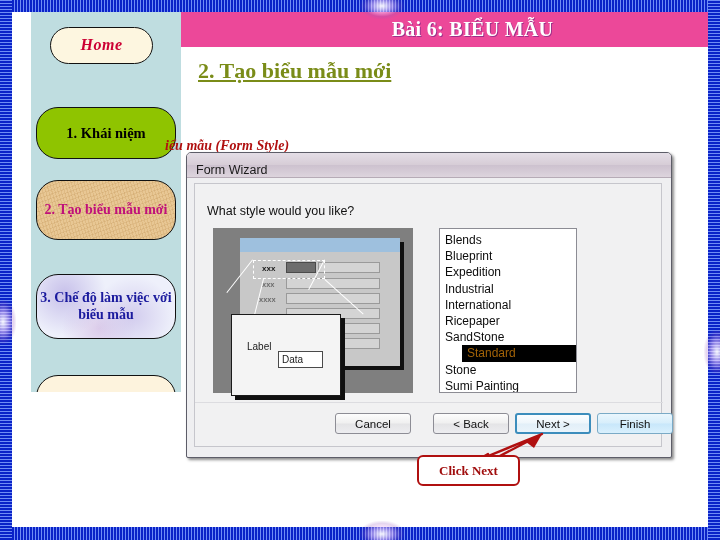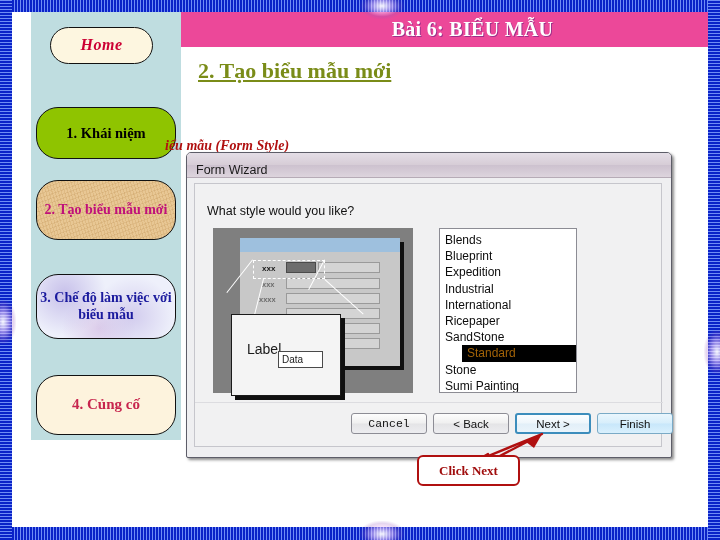--- a/index.html
+++ b/index.html
@@ -20,21 +20,21 @@
   #band-left{left:0;top:0;width:12px;height:540px;}
   #band-right{right:0;top:0;width:12px;height:540px;}
   .sparkle{position:absolute;width:44px;height:26px;z-index:41;
       background:radial-gradient(ellipse at center,rgba(255,255,255,.95) 0%,rgba(255,214,255,.55) 32%,rgba(150,90,190,.25) 58%,rgba(0,0,0,0) 75%);}
   #sp-top{left:360px;top:-7px;}
   #sp-bottom{left:360px;bottom:-7px;}
   #sp-left{left:-10px;top:300px;width:26px;height:44px;}
   #sp-right{right:-10px;top:330px;width:26px;height:44px;}
 
   
-  #sidebar{position:absolute;left:31px;top:12px;width:150px;height:428px;
+  #sidebar{position:absolute;left:31px;top:12px;width:150px;height:380px;
       background:#bfdde0;z-index:5;overflow:hidden;}
   #sidebar-gutter{position:absolute;left:12px;top:12px;width:19px;height:515px;background:#ffffff;z-index:5;}
 
   .navbtn{position:absolute;left:5px;width:140px;border:1px solid #111;
       border-radius:22px;text-align:center;box-sizing:border-box;
       display:flex;align-items:center;justify-content:center;
       font-weight:bold;line-height:1.15;}
 
   #btn-home{top:15px;height:37px;width:103px;left:19px;border-radius:19px;
       background:#fdf6e0;color:#cc0033;font-style:italic;font-size:16px;
@@ -87,36 +87,36 @@
   #prev-headerbar{position:absolute;left:0;top:0;width:160px;height:14px;background:#9ec0de;}
   .prev-lab{position:absolute;font-size:7.5px;font-weight:bold;color:#6d6d6d;
       font-family:"Liberation Sans",sans-serif;line-height:11px;}
   .prev-lab.first{color:#1a1a1a;font-size:8px;}
   .prev-box{position:absolute;height:11px;background:#d4d4d4;border:1px solid #9a9a9a;box-sizing:border-box;}
   .prev-box.sel{background:#6d6d6d;border-color:#4a4a4a;}
   #magnify-rect{position:absolute;left:13px;top:22px;width:72px;height:19px;border:1px dashed #ffffff;box-sizing:border-box;}
   .mag-line{position:absolute;background:#ffffff;height:1px;transform-origin:0 0;}
   #callout{position:absolute;left:-9px;top:76px;width:108px;height:80px;background:#f4f4f4;
       border:1px solid #1a1a1a;box-shadow:4px 4px 0 #101010;}
-  #callout-label{position:absolute;left:15px;top:26px;font-size:14px;color:#1a1a1a;}
+  #callout-label{position:absolute;left:15px;top:26px;font-size:10px;color:#1a1a1a;}
   #callout-data{position:absolute;left:46px;top:36px;width:45px;height:17px;background:#ffffff;
       border:1px solid #4a4a4a;box-sizing:border-box;font-size:10px;color:#1a1a1a;padding:2px 0 0 3px;}
 
   #style-list{position:absolute;left:244px;top:44px;width:138px;height:165px;
       background:#ffffff;border:1px solid #8c8c94;box-sizing:border-box;overflow:hidden;padding:3px 0 0 0;}
   .style-item{font-size:12px;color:#0c0c0c;padding:0 0 0 5px;line-height:16.2px;height:16.2px;
       font-family:"Liberation Sans",sans-serif;white-space:nowrap;}
   .style-item.selected{background:#000000;color:#a16207;margin-left:22px;}
 
   #btn-row{position:absolute;left:0;top:218px;width:468px;height:46px;border-top:1px solid #dcdce0;}
   .wbtn{position:absolute;top:10px;width:76px;height:21px;border:1px solid #8d8d95;border-radius:3px;
       background:linear-gradient(#fdfdfd,#f0f0f0 48%,#e4e4e6 52%,#ededf0);
       font-size:11.5px;color:#111;display:flex;align-items:center;justify-content:center;
       font-family:"Liberation Sans",sans-serif;box-sizing:border-box;}
-  #wb-cancel{left:156px;font-family:Liberation Mono, monospace;}
+  #wb-cancel{left:140px;}
   #wb-back{left:238px;}
   #wb-next{left:320px;border:2px solid #3c8dbc;background:linear-gradient(#fbfdff,#eef6fb 48%,#e2eff8 52%,#eaf4fb);}
   #wb-finish{left:402px;background:linear-gradient(#eaf6fd,#d7eefb 48%,#c8e7fa 52%,#d9f0fd);border-color:#7aaac6;}
 
   
   #click-next{position:absolute;left:417px;top:455px;width:99px;height:27px;z-index:30;
       border:2px solid #b01010;border-radius:6px;background:#ffffff;
       display:flex;align-items:center;justify-content:center;}
   #click-next span{color:#a00d0d;font-size:13px;font-weight:bold;font-family:"Liberation Serif",serif;}
   #arrow-svg{position:absolute;left:430px;top:432px;width:120px;height:36px;z-index:29;}

